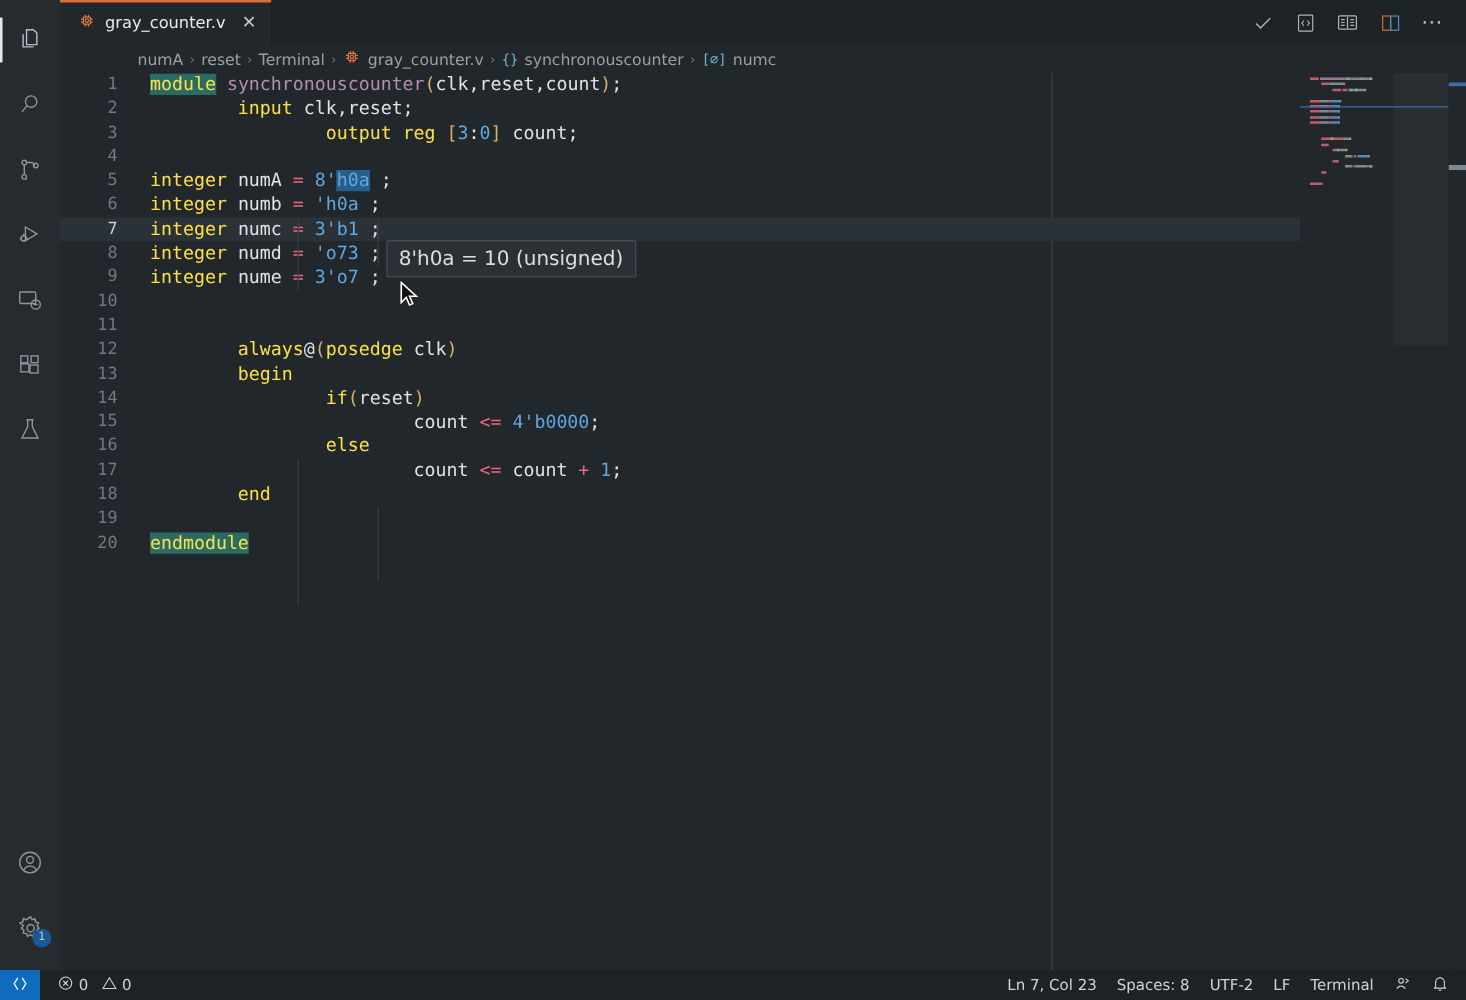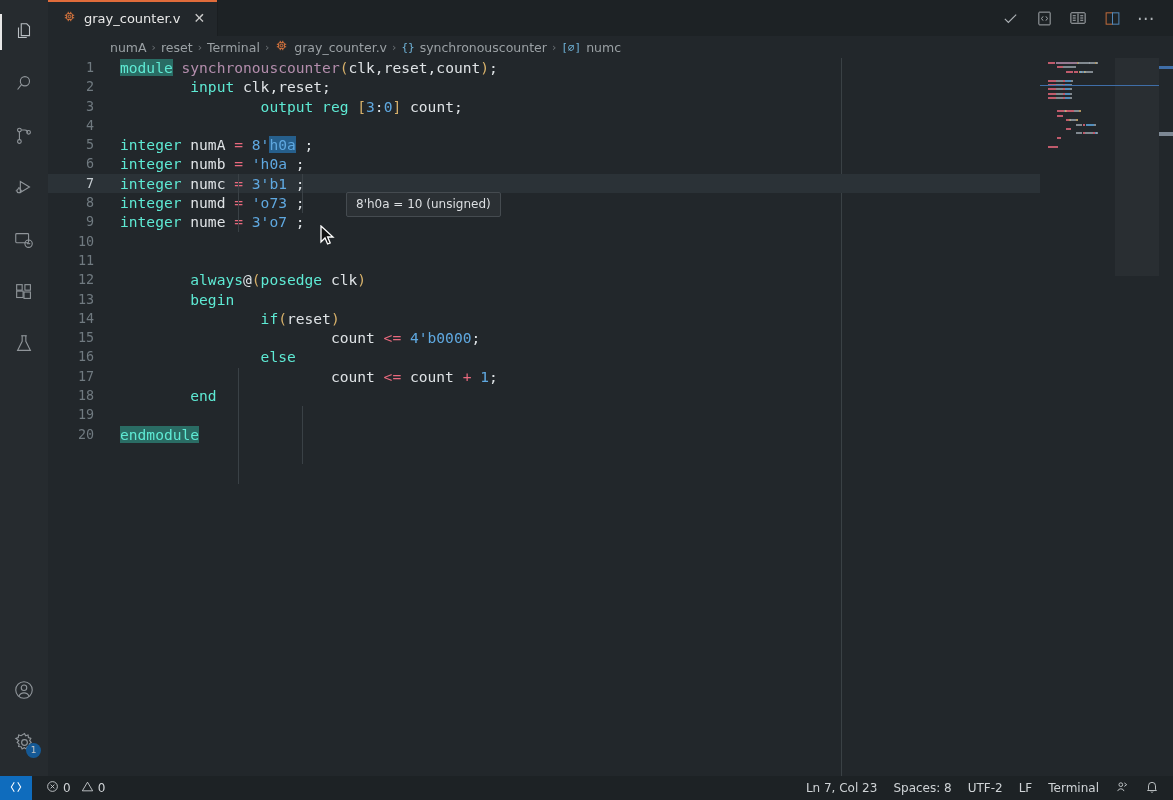--- a/index.html
+++ b/index.html
@@ -87,37 +87,37 @@
     font-size: 13.4px; flex: none; user-select: none;
   }
   .ltext { flex: 1; padding-left: 0; }
   
   .line.current::after {
     content: ""; position: absolute; left: 0; right: 0; top: 0; bottom: 0;
     pointer-events: none;
   }
 
   
-  .kw   { color: #5eead4; }
+  .kw   { color: #fde047; }
   .fn   { color: #b48ead; }       
   .punc { color: #d6b06a; }       
   .var  { color: #dfe3e6; }       
   .num  { color: #5fa8e0; }       
   .op   { color: #e8697d; }       
   .sel  { background: #265f8c; }  
   .match{ background: #2a6c64; }  
 
   .vruler { position: absolute; top: 0; bottom: 0; left: 793px; width: 1px; background: #3a4145; }
   .indent { position: absolute; top: 0; bottom: 0; width: 1px; background: #3a4146; }
 
   
   .hovertip {
     position: absolute; left: 261px; top: 134px; background: #2b3034; border: 1px solid #454b50;
-    color: #dcdfe2; font-size: 12px; font-family: "DejaVu Sans", sans-serif;
-    padding: 4px 9px 5px; border-radius: 2px; z-index: 30; white-space: nowrap; margin-left: 37px;
+    color: #dcdfe2; font-size: 16px; font-family: "DejaVu Sans", sans-serif;
+    padding: 4px 9px 5px; border-radius: 2px; z-index: 30; white-space: nowrap;
   }
 
   
   .mouse { position: absolute; left: 272px; top: 167px; z-index: 40; pointer-events: none; }
 
   
   .minimap {
     position: absolute; right: 14px; top: 0; width: 119px; bottom: 0;
     background: #22272b; overflow: hidden;
   }

